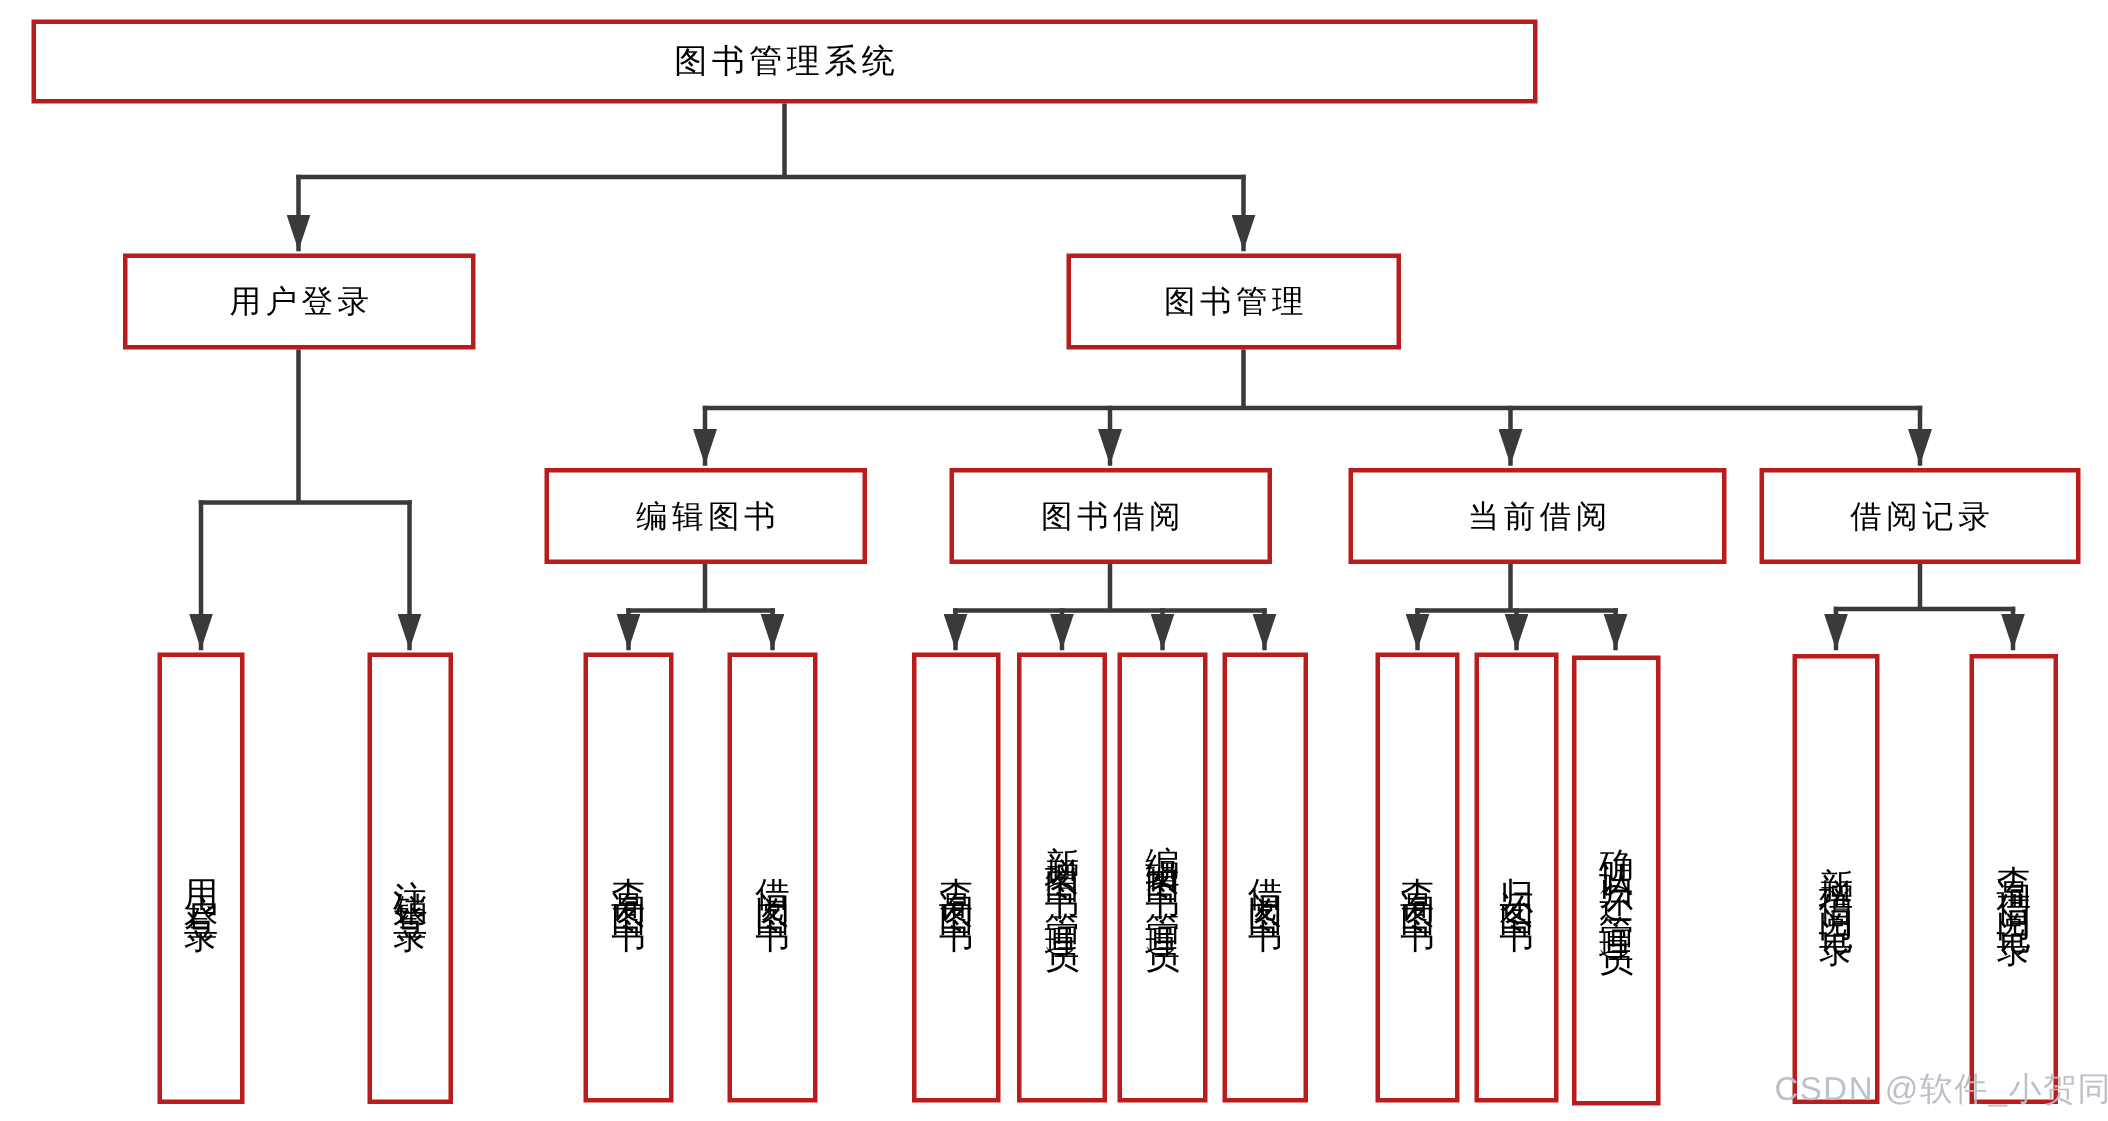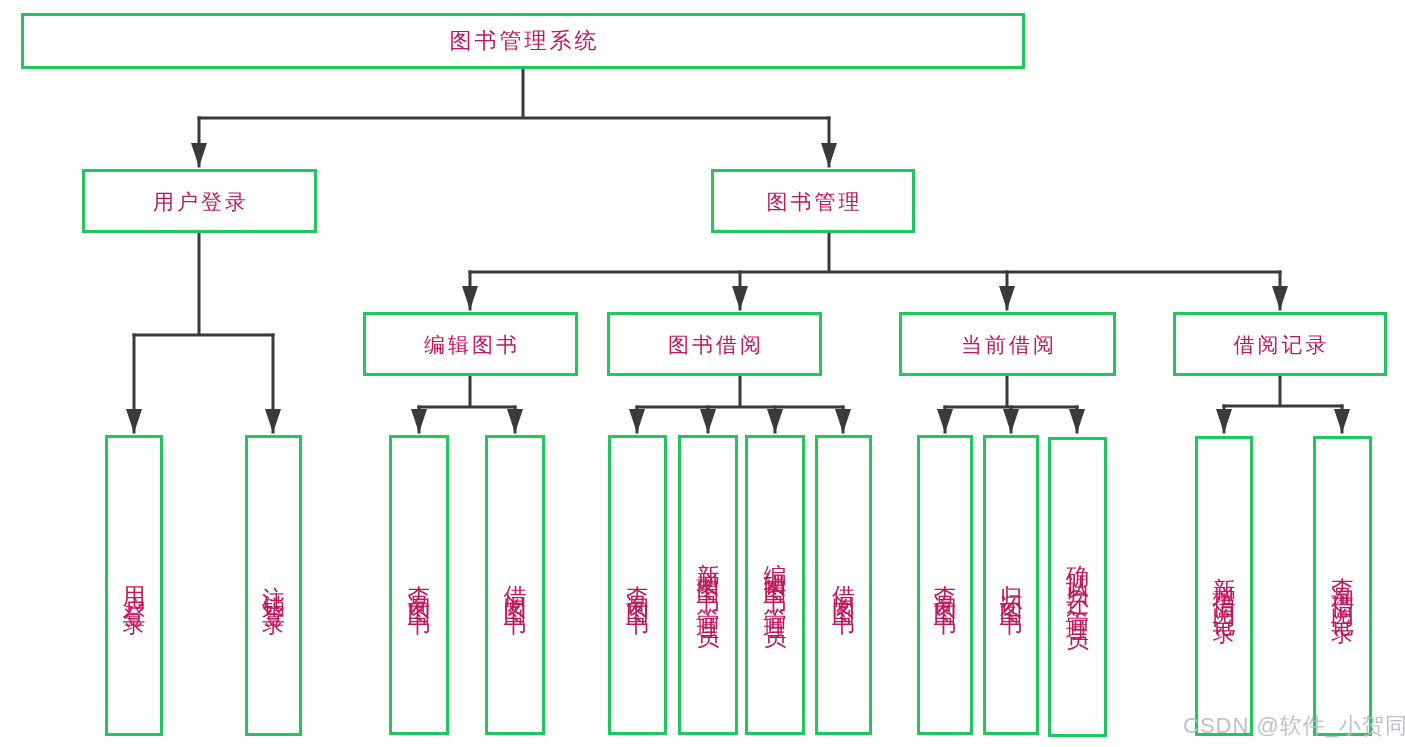--- a/index.html
+++ b/index.html
@@ -17,23 +17,23 @@
   }
   .wires {
     position: absolute;
     left: 0; top: 0;
     width: 1405px;
     height: 747px;
   }
   .box {
     position: absolute;
     box-sizing: border-box;
-    border: 3px solid #22c55e;
+    border: 3px solid #b91c1c;
     background: #ffffff;
-    color: #be185d;
+    color: #000000;
     display: flex;
     align-items: center;
     justify-content: center;
     text-align: center;
   }
   .box.h {
     font-size: 21px;
     letter-spacing: 3px;
     line-height: 1;
     padding-left: 3px; 
@@ -104,25 +104,25 @@
 
       <path d="M1280,376 V406 M1224,406 H1342"></path>
       <line x1="1224" y1="406" x2="1224" y2="432" marker-end="url(#arrowhead)"></line>
       <line x1="1342" y1="406" x2="1342" y2="432" marker-end="url(#arrowhead)"></line>
     </g>
   </svg>
 
   <div class="box h root" style="left:21px; top:13px; width:1004px; height:56px;">图书管理系统</div>
 
   <div class="box h" style="left:82px; top:169px; width:235px; height:64px;">用户登录</div>
-  <div class="box h" style="left:711px; top:169px; width:204px; height:64px;">图书管理</div>
+  <div class="box h" style="left:711px; top:169px; width:223px; height:64px;">图书管理</div>
 
   <div class="box h" style="left:363px; top:312px; width:215px; height:64px;">编辑图书</div>
-  <div class="box h" style="left:607px; top:312px; width:215px; height:64px;">图书借阅</div>
-  <div class="box h" style="left:899px; top:312px; width:217px; height:64px;">当前借阅</div>
+  <div class="box h" style="left:633px; top:312px; width:215px; height:64px;">图书借阅</div>
+  <div class="box h" style="left:899px; top:312px; width:252px; height:64px;">当前借阅</div>
   <div class="box h" style="left:1173px; top:312px; width:214px; height:64px;">借阅记录</div>
 
   <div class="box v" style="left:105px; top:435px; width:58px; height:301px;">用户登录</div>
   <div class="box v" style="left:245px; top:435px; width:57px; height:301px;">注销登录</div>
 
   <div class="box v" style="left:389px; top:435px; width:60px; height:300px;">查询图书</div>
   <div class="box v" style="left:485px; top:435px; width:60px; height:300px;">借阅图书</div>
 
   <div class="box v" style="left:608px; top:435px; width:59px; height:300px;">查询图书</div>
   <div class="box v" style="left:678px; top:435px; width:60px; height:300px;">新增图书（管理员）</div>

